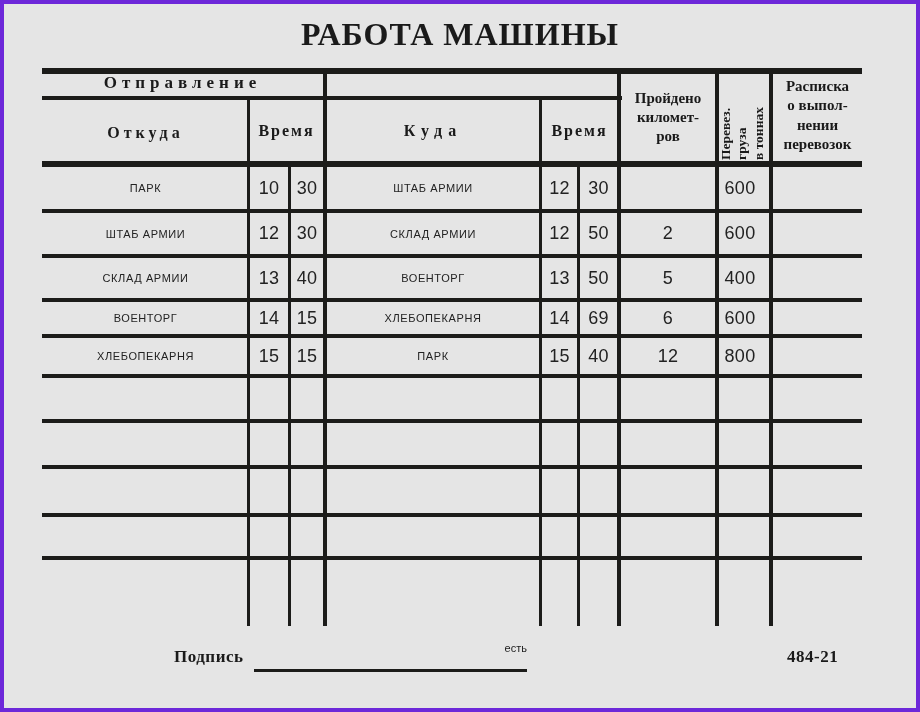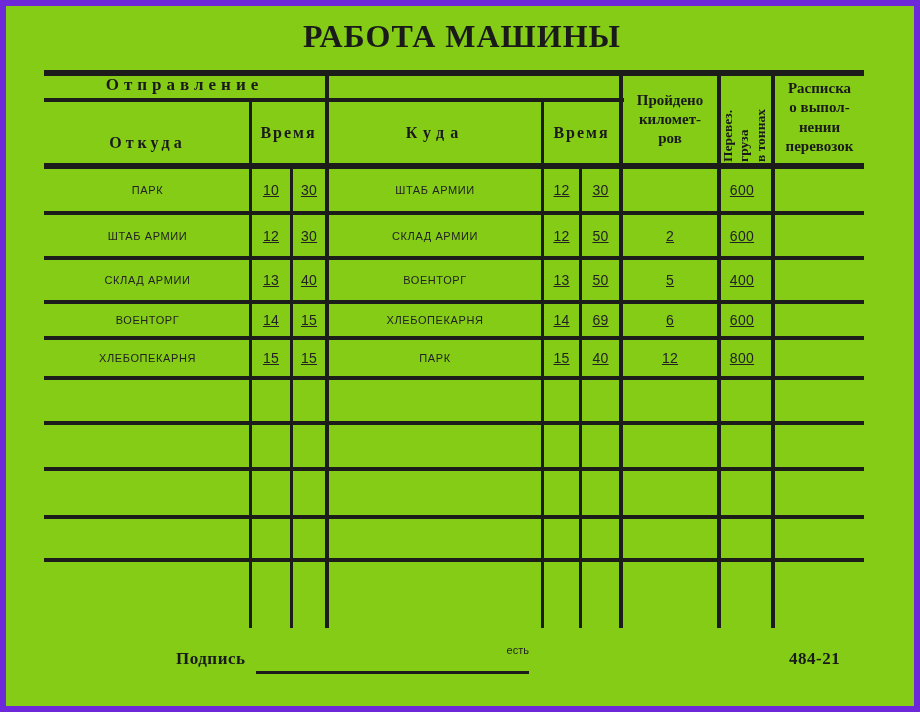--- a/index.html
+++ b/index.html
@@ -1,20 +1,20 @@
 <!DOCTYPE html>
 <html><head>
 <meta charset="utf-8">
 <style>
   html,body{margin:0;padding:0;background:#fff;}
   #canvas{
     position:relative;
     width:920px;height:712px;
-    background:#84cc16;
-    border:6px solid #6d28d9;
+    background:#e5e5e5;
+    border:4px solid #6d28d9;
     box-sizing:border-box;
     overflow:hidden;
     font-family:"Liberation Serif", serif;
     color:#1a1a1a;
   }
   .abs{position:absolute;box-sizing:border-box;}
   
   .ln{position:absolute;background:#1c1c1a;}
   
   .title{
@@ -45,21 +45,21 @@
   }
   .rot span{display:block;}
   
   .cell{
     display:flex;align-items:center;justify-content:center;
     text-align:center;
     font-family:"Liberation Sans", sans-serif;
     font-size:11px;letter-spacing:0.6px;
     color:#222;
   }
-  .num{font-size:14px;letter-spacing:0.3px;text-decoration:underline;}
+  .num{font-size:18px;letter-spacing:0.3px;}
   
   .c-from{left:40px;width:203px;}
   .c-dph{left:246px;width:38px;}
   .c-dpm{left:287px;width:32px;}
   .c-to{left:323px;width:212px;}
   .c-arh{left:538px;width:35px;}
   .c-arm{left:576px;width:37px;}
   .c-km{left:617px;width:94px;}
   .c-tons{left:715px;width:42px;}
   
@@ -101,21 +101,21 @@
   <div class="ln" style="left:613px;top:64px;width:4px;height:558px;"></div>
   <div class="ln" style="left:711px;top:64px;width:4px;height:558px;"></div>
   <div class="ln" style="left:765px;top:64px;width:4px;height:558px;"></div>
   <div class="ln" style="left:243px;top:92px;width:3px;height:530px;"></div>
   <div class="ln" style="left:535px;top:92px;width:3px;height:530px;"></div>
   <div class="ln" style="left:284px;top:157px;width:3px;height:465px;"></div>
   <div class="ln" style="left:573px;top:157px;width:3px;height:465px;"></div>
 
   <div class="abs hcell group-h" style="left:38px;top:66px;width:281px;height:26px;">Отправление</div>
 
-  <div class="abs hcell sub-h" style="left:40px;top:100px;width:203px;height:74px;">Откуда</div>
+  <div class="abs hcell sub-h" style="left:40px;top:92px;width:203px;height:74px;">Откуда</div>
   <div class="abs hcell sub-h" style="left:246px;top:96px;width:73px;height:61px;letter-spacing:2px;">Время</div>
   <div class="abs hcell sub-h" style="left:323px;top:96px;width:212px;height:61px;letter-spacing:6px;">Куда</div>
   <div class="abs hcell sub-h" style="left:538px;top:96px;width:75px;height:61px;letter-spacing:2px;">Время</div>
 
   <div class="abs hcell multi-h" style="left:617px;top:70px;width:94px;height:87px;">
     <span>Пройдено</span>
     <span>километ-</span>
     <span>ров</span>
   </div>
 

